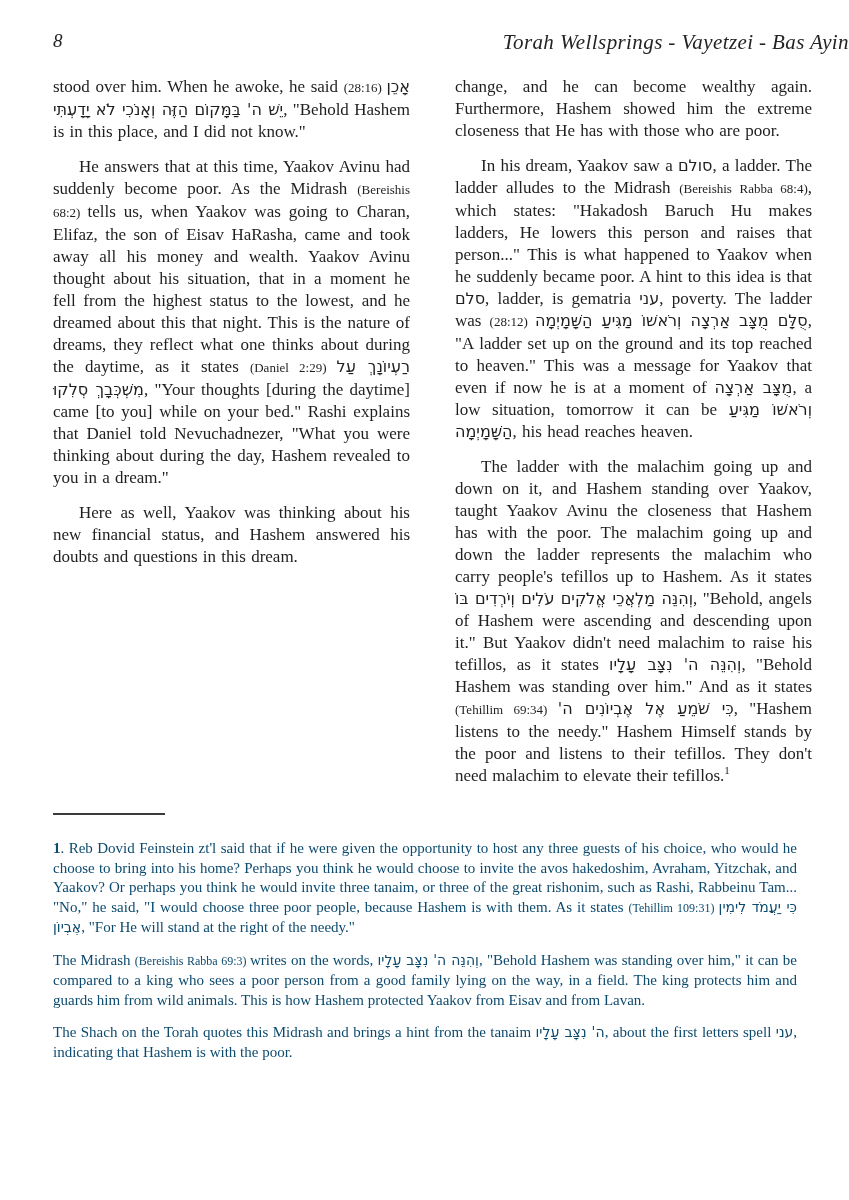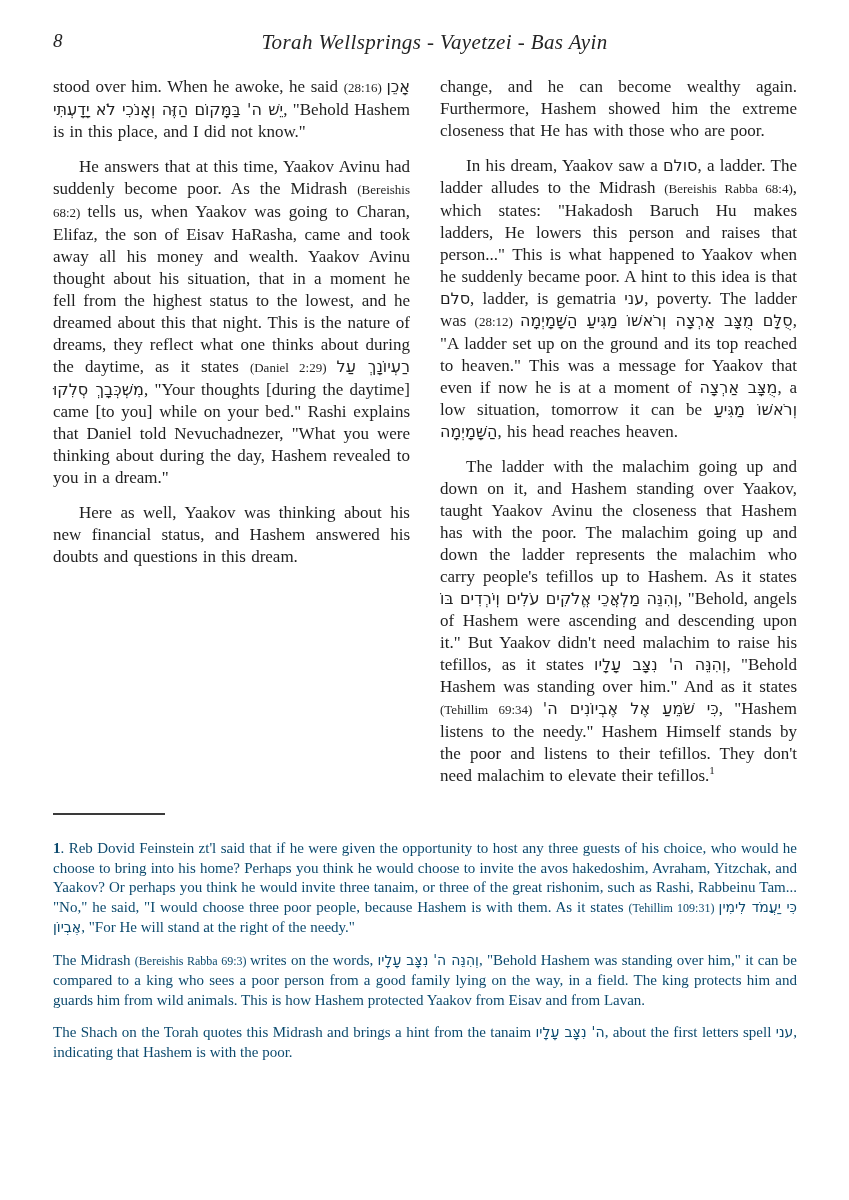--- a/index.html
+++ b/index.html
@@ -14,32 +14,32 @@
   }
   .page { width: 849px; height: 1200px; position: relative; }
 
   
   .header { position: relative; padding-top: 30px; height: 58px; }
   .page-number {
     position: absolute; left: 53px; top: 30px;
     font-style: italic; font-size: 19px; color: #242424;
   }
   .page-title {
-    text-align: center;
+    text-align: right;
     font-style: italic;
     font-size: 21px;
     letter-spacing: 0.4px;
     color: #242424;
     margin-left: 20px;
   }
 
   
   .columns {
     display: flex;
-    gap: 30px;
+    gap: 45px;
     padding: 0 52px 0 53px;
     margin-top: 18px;
   }
   .col { width: 357px; flex: 0 0 357px; }
   .para {
     text-align: justify;
     font-size: 17px;
     line-height: 22px;
     text-indent: 26px;
     margin-bottom: 13px;

